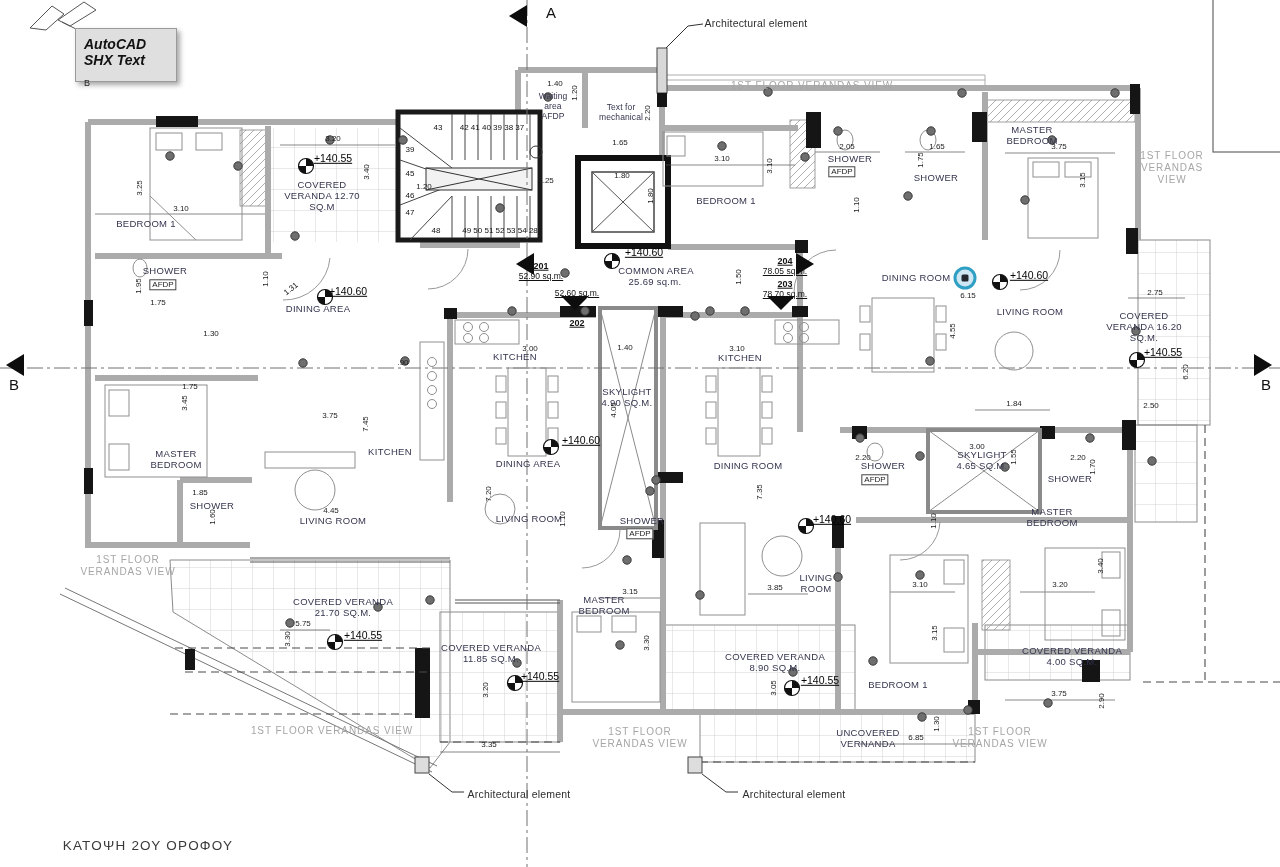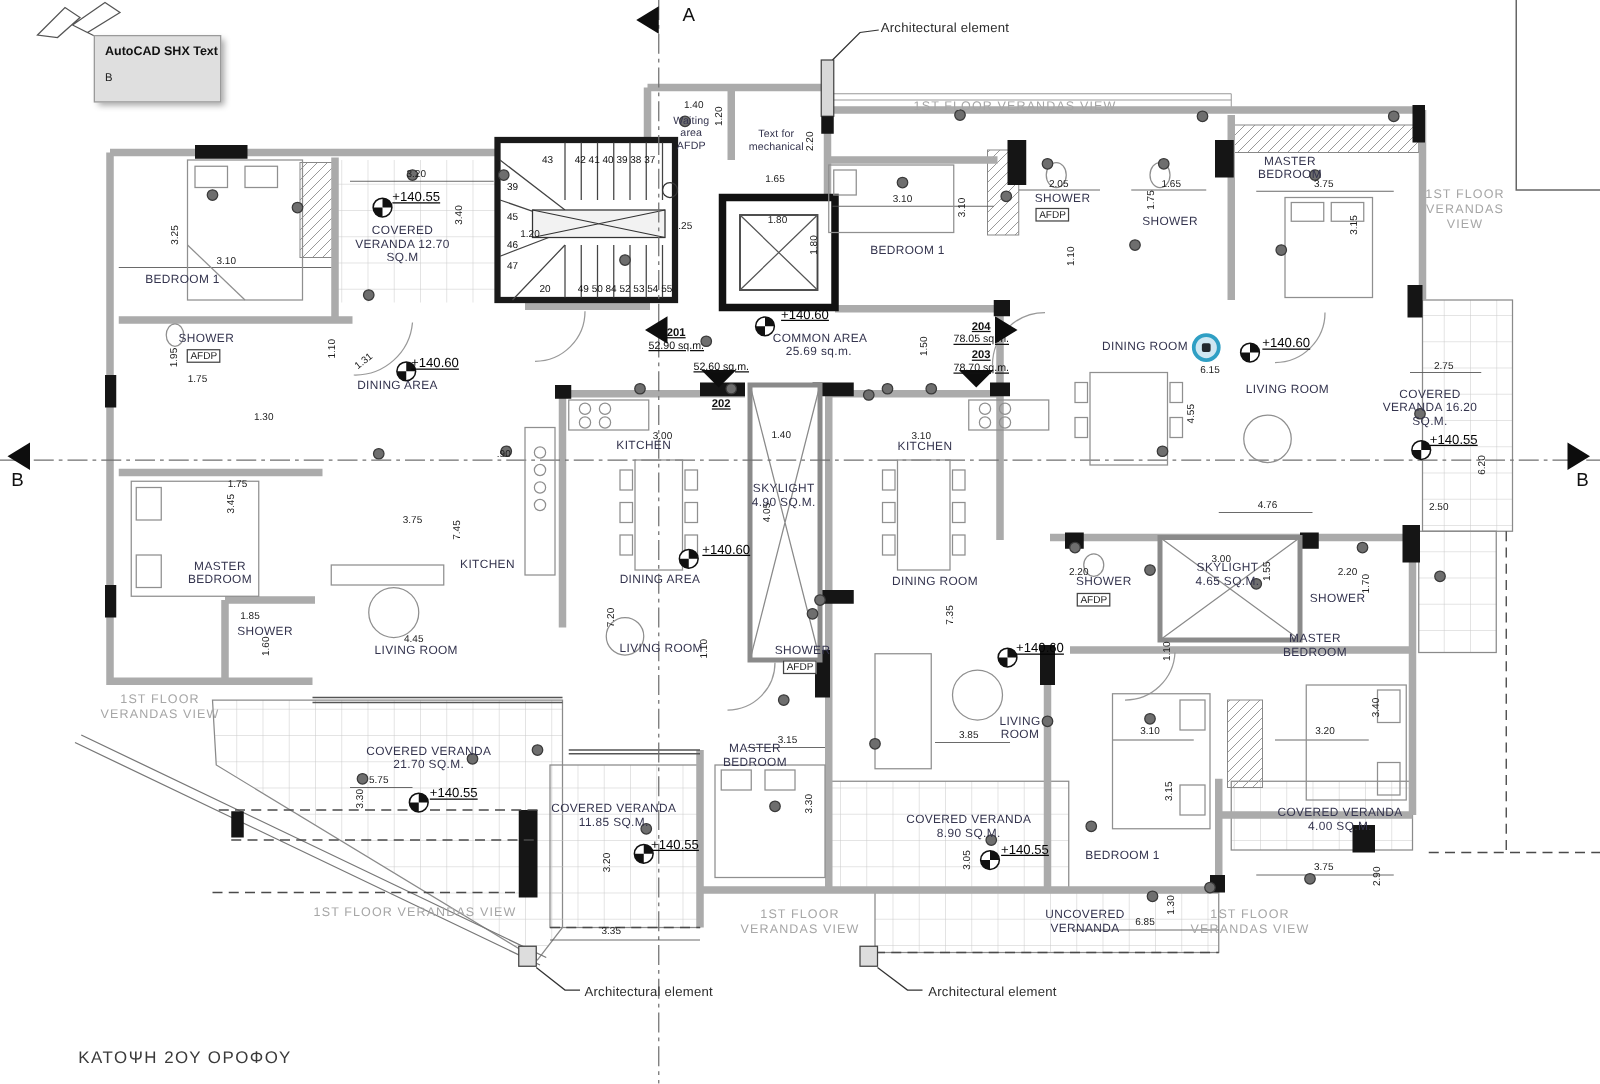--- a/index.html
+++ b/index.html
@@ -15,21 +15,21 @@
   .apt{font-size:9px;font-weight:bold;color:#111;text-decoration:underline;}
   .area{font-size:8.5px;color:#111;text-decoration:underline;}
   .elev{font-size:10.5px;color:#050505;text-decoration:underline;}
   .stair{font-size:8px;color:#111;}
   .note{font-size:10.5px;color:#2d2d2d;letter-spacing:.2px;}
   .sect{font-size:15px;color:#111;}
   .title{font-size:13.5px;color:#3a3a3a;letter-spacing:1.2px;}
   .afdp{font-size:8px;color:#222;border:1px solid #444;padding:0 2px;background:#fff;}
   #shx-tooltip{position:absolute;left:75px;top:28px;width:100px;height:52px;background:#dfdfdf;
        border:1px solid #9a9a9a;box-shadow:3px 3px 5px rgba(0,0,0,.35);z-index:30;}
-  #shx-tooltip .tt{font-size:10px;font-weight:bold;color:#111;display:block;margin:7px 0 0 8px;}
+  #shx-tooltip .tt{font-size:14px;font-weight:bold;color:#111;display:block;margin:7px 0 0 8px;font-style:italic;}
   #shx-tooltip .tl{font-size:9px;color:#222;display:block;margin:10px 0 0 8px;}
 </style>
 </head>
 <body>
 
 <div id="stage">
 
   <svg id="plan-svg" width="1280" height="867" viewBox="0 0 1280 867">
     <defs>
       <pattern id="grid" width="21" height="21" patternUnits="userSpaceOnUse">
@@ -425,21 +425,21 @@
     <div class="lbl dim" style="left: 921px; top: 160px; transform: translate(-50%, -50%) rotate(-90deg);">1.75</div>
     <div class="lbl dim" style="left: 857px; top: 205px; transform: translate(-50%, -50%) rotate(-90deg);">1.10</div>
     <div class="lbl dim" style="left: 1059px; top: 147px; transform: translate(-50%, -50%);">3.75</div>
     <div class="lbl dim" style="left: 1083px; top: 180px; transform: translate(-50%, -50%) rotate(-90deg);">3.15</div>
     <div class="lbl dim" style="left: 739px; top: 277px; transform: translate(-50%, -50%) rotate(-90deg);">1.50</div>
     <div class="lbl dim" style="left: 968px; top: 296px; transform: translate(-50%, -50%);">6.15</div>
     <div class="lbl dim" style="left: 953px; top: 331px; transform: translate(-50%, -50%) rotate(-90deg);">4.55</div>
     <div class="lbl dim" style="left: 1155px; top: 293px; transform: translate(-50%, -50%);">2.75</div>
     <div class="lbl dim" style="left: 1186px; top: 372px; transform: translate(-50%, -50%) rotate(-90deg);">6.20</div>
     <div class="lbl dim" style="left: 1151px; top: 406px; transform: translate(-50%, -50%);">2.50</div>
-    <div class="lbl dim" style="left: 1014px; top: 404px; transform: translate(-50%, -50%);">4.76</div>
+    <div class="lbl dim" style="left: 1014px; top: 404px; transform: translate(-50%, -50%);">1.84</div>
     <div class="lbl dim" style="left: 190px; top: 387px; transform: translate(-50%, -50%);">1.75</div>
     <div class="lbl dim" style="left: 185px; top: 403px; transform: translate(-50%, -50%) rotate(-90deg);">3.45</div>
     <div class="lbl dim" style="left: 211px; top: 334px; transform: translate(-50%, -50%);">1.30</div>
     <div class="lbl dim" style="left: 330px; top: 416px; transform: translate(-50%, -50%);">3.75</div>
     <div class="lbl dim" style="left: 366px; top: 424px; transform: translate(-50%, -50%) rotate(-90deg);">7.45</div>
     <div class="lbl dim" style="left: 403px; top: 363px; transform: translate(-50%, -50%);">.90</div>
     <div class="lbl dim" style="left: 331px; top: 463px; transform: translate(-50%, -50%); margin-top: 48px;">4.45</div>
     <div class="lbl dim" style="left: 200px; top: 493px; transform: translate(-50%, -50%);">1.85</div>
     <div class="lbl dim" style="left: 213px; top: 517px; transform: translate(-50%, -50%) rotate(-90deg);">1.60</div>
     <div class="lbl dim" style="left: 530px; top: 349px; transform: translate(-50%, -50%);">3.00</div>
@@ -470,22 +470,22 @@
     <div class="lbl dim" style="left: 937px; top: 724px; transform: translate(-50%, -50%) rotate(-90deg);">1.30</div>
     <div class="lbl dim" style="left: 916px; top: 738px; transform: translate(-50%, -50%);">6.85</div>
     <div class="lbl dim" style="left: 1059px; top: 694px; transform: translate(-50%, -50%);">3.75</div>
     <div class="lbl dim" style="left: 1102px; top: 701px; transform: translate(-50%, -50%) rotate(-90deg);">2.90</div>
     <div class="lbl stair" style="left: 438px; top: 128px; transform: translate(-50%, -50%);">43</div>
     <div class="lbl stair" style="left: 492px; top: 128px; transform: translate(-50%, -50%);">42 41 40 39 38 37</div>
     <div class="lbl stair" style="left: 410px; top: 150px; transform: translate(-50%, -50%);">39</div>
     <div class="lbl stair" style="left: 410px; top: 174px; transform: translate(-50%, -50%);">45</div>
     <div class="lbl stair" style="left: 410px; top: 196px; transform: translate(-50%, -50%);">46</div>
     <div class="lbl stair" style="left: 410px; top: 213px; transform: translate(-50%, -50%);">47</div>
-    <div class="lbl stair" style="left: 436px; top: 231px; transform: translate(-50%, -50%);">20</div>
-    <div class="lbl stair" style="left: 500px; top: 231px; transform: translate(-50%, -50%);">49 50 84 52 53 54 55</div>
+    <div class="lbl stair" style="left: 436px; top: 231px; transform: translate(-50%, -50%);">48</div>
+    <div class="lbl stair" style="left: 500px; top: 231px; transform: translate(-50%, -50%);">49 50 51 52 53 54 28</div>
     <div class="lbl note" style="left: 756px; top: 23px; transform: translate(-50%, -50%);">Architectural element</div>
     <div class="lbl note" style="left: 519px; top: 794px; transform: translate(-50%, -50%);">Architectural element</div>
     <div class="lbl note" style="left: 794px; top: 794px; transform: translate(-50%, -50%);">Architectural element</div>
     <div class="lbl sect" style="left: 551px; top: 13px; transform: translate(-50%, -50%);">A</div>
     <div class="lbl sect" style="left: 14px; top: 385px; transform: translate(-50%, -50%);">B</div>
     <div class="lbl sect" style="left: 1266px; top: 385px; transform: translate(-50%, -50%);">B</div>
     <div class="lbl title" style="left: 148px; top: 846px; transform: translate(-50%, -50%);">ΚΑΤΟΨΗ 2ΟΥ ΟΡΟΦΟΥ</div>
     <div class="lbl elev" style="left: 333px; top: 158px; transform: translate(-50%, -50%);">+140.55</div>
     <div class="lbl elev" style="left: 348px; top: 291px; transform: translate(-50%, -50%);">+140.60</div>
     <div class="lbl elev" style="left: 644px; top: 252px; transform: translate(-50%, -50%);">+140.60</div>

